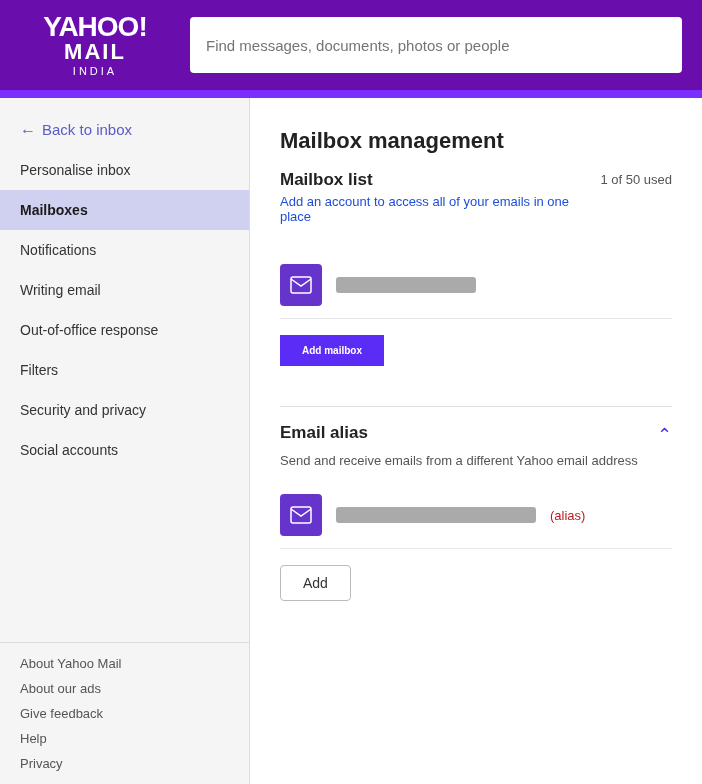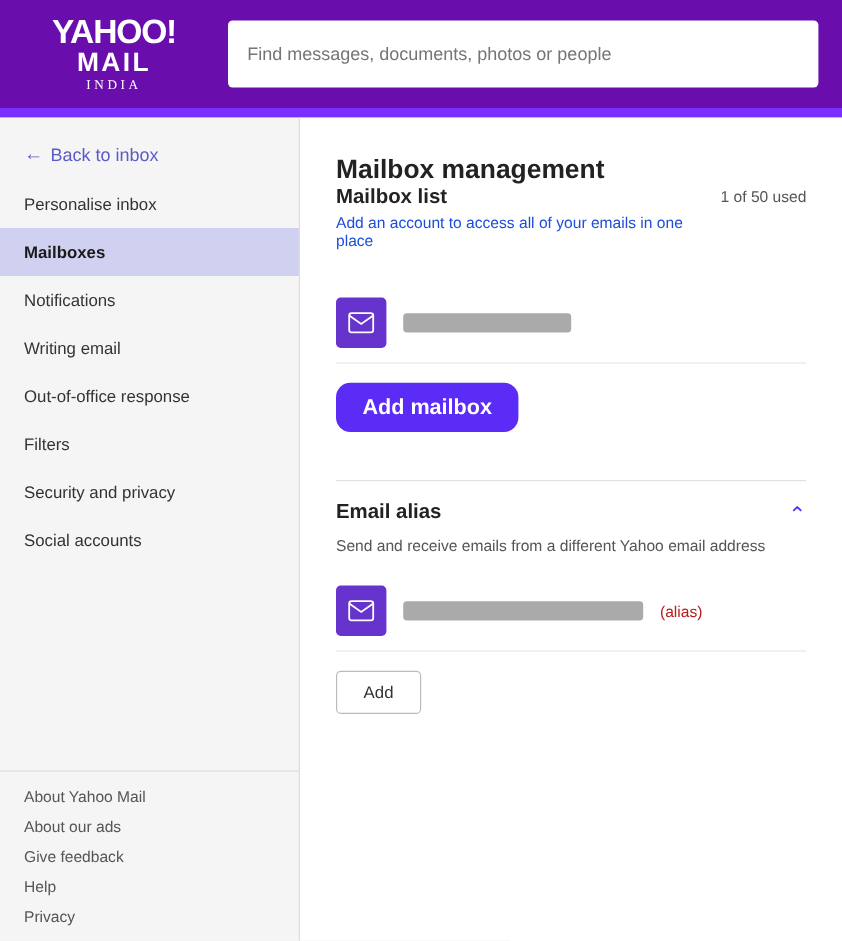--- a/index.html
+++ b/index.html
@@ -30,21 +30,20 @@
     .logo-mail {
       font-size: 22px;
       font-weight: 700;
       letter-spacing: 2px;
       line-height: 1;
     }
     .logo-india {
       font-size: 11px;
       letter-spacing: 3px;
       margin-top: 2px;
-      font-family: Liberation Serif, serif;
     }
     .search-bar {
       flex: 1;
       background: white;
       border-radius: 4px;
       height: 56px;
       display: flex;
       align-items: center;
       padding: 0 16px;
     }
@@ -120,21 +119,21 @@
     .main {
       flex: 1;
       background: white;
       padding: 30px 30px;
       overflow-y: auto;
     }
     .page-title {
       font-size: 22px;
       font-weight: bold;
       color: #222;
-      margin-bottom: 0;
+      margin-bottom: 16px;
     }
     .page-subtitle {
       font-size: 13px;
       color: #555;
       margin-bottom: 24px;
       line-height: 1.5;
     }
 
     .section-title {
       font-size: 17px;
@@ -195,23 +194,23 @@
       width: 200px;
     }
 
     
     .add-mailbox-btn {
       margin-top: 16px;
       margin-bottom: 24px;
       background: #5b2cf5;
       color: white;
       border: none;
-      border-radius: 12px;
+      border-radius: 0;
       padding: 10px 22px;
-      font-size: 18px;
+      font-size: 10px;
       font-weight: bold;
       cursor: pointer;
     }
 
     
     .divider { border: none; border-top: 1px solid #e0e0e0; margin: 16px 0; }
 
     
     .alias-section-header {
       display: flex;

